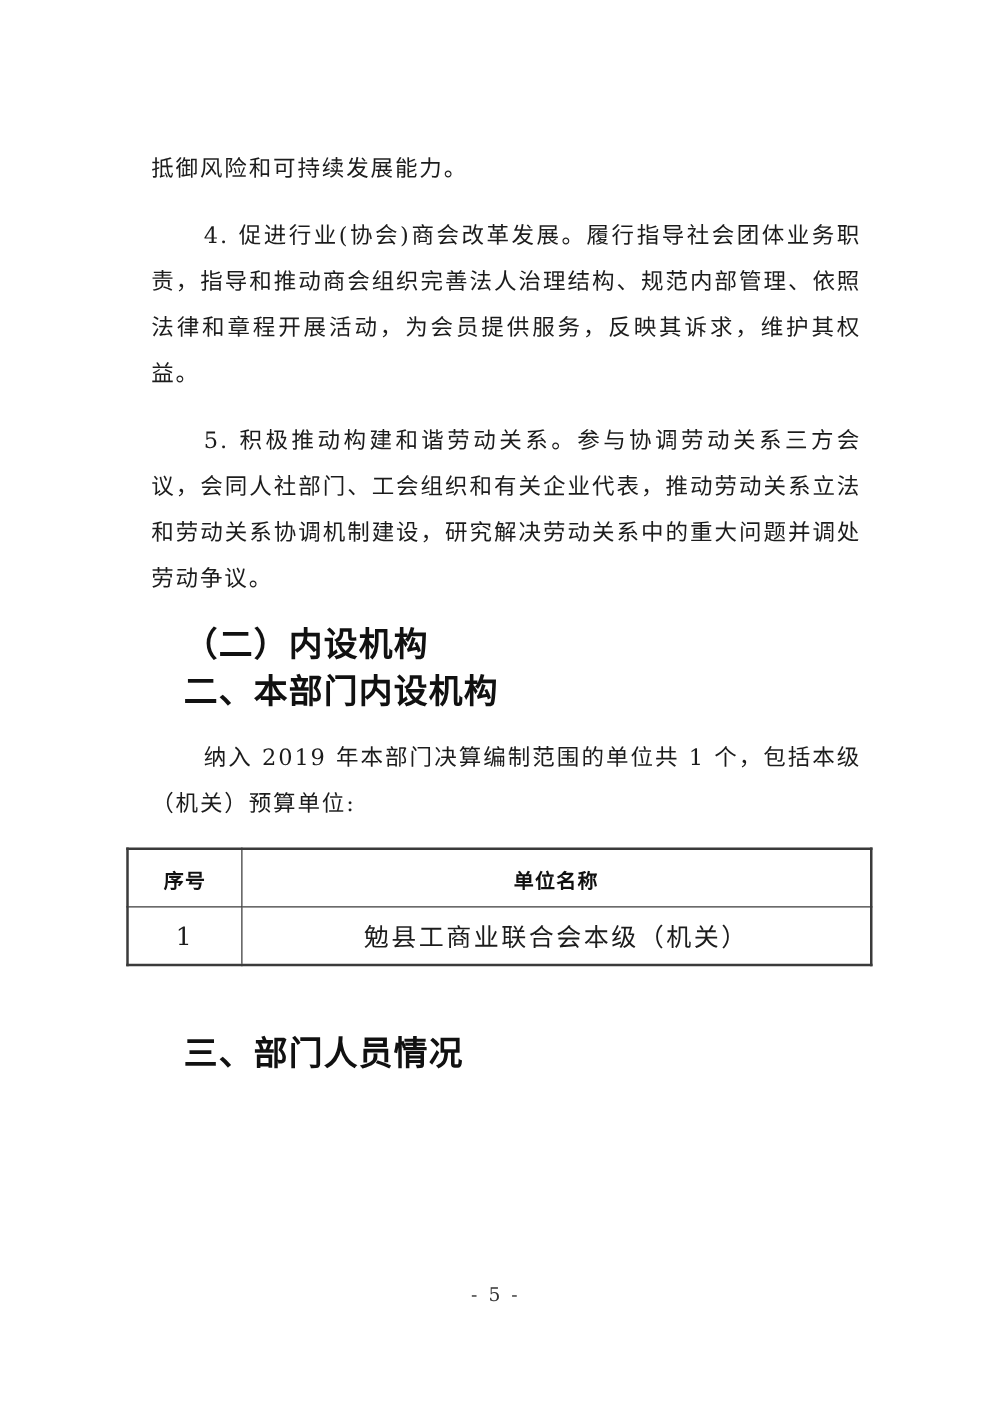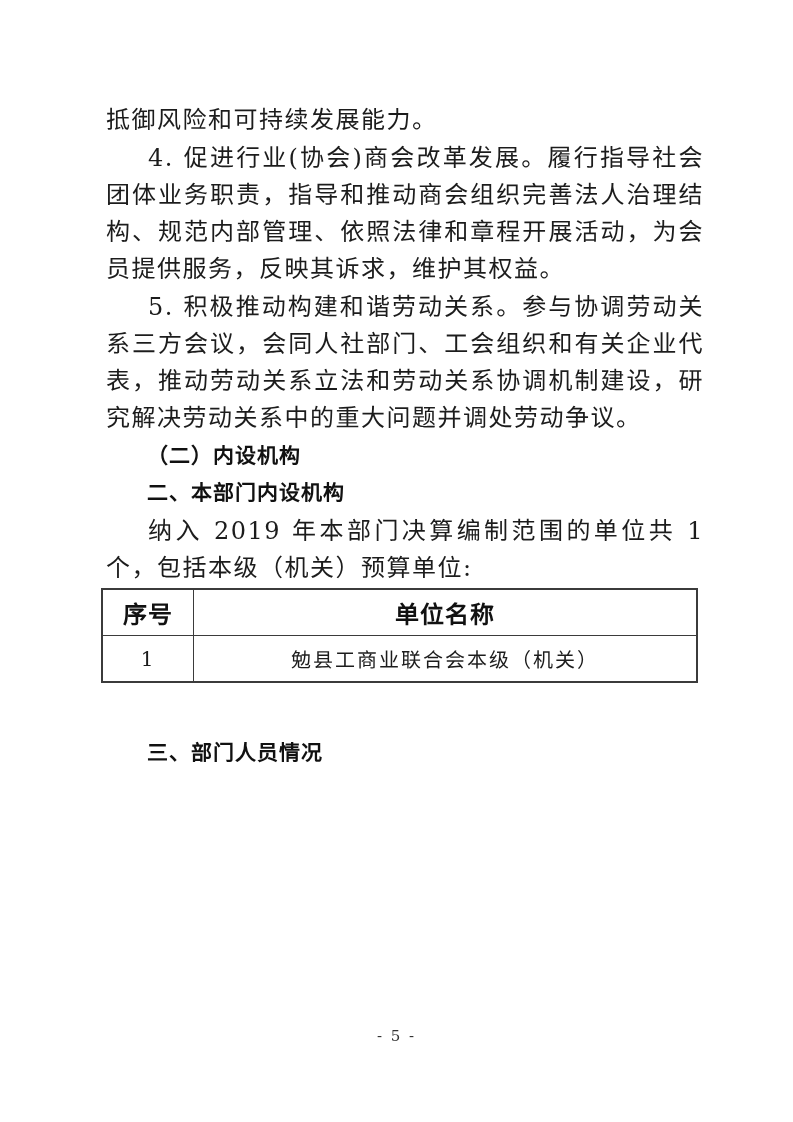--- a/index.html
+++ b/index.html
@@ -16,36 +16,36 @@
     color: #1c1c1c;
     font-family: "DejaVu Serif", "Liberation Serif", serif;
   }
   .content {
     position: absolute;
     left: 105px;
     top: 101px;
     width: 600px;
   }
   .body-para {
-    margin: 1px;
-    font-size: 24px;
+    margin: 16px;
+    font-size: 18px;
     line-height: 37px;
     letter-spacing: 1.5px;
     text-align: justify;
     text-justify: inter-ideograph;
     font-family: "DejaVu Serif", "Liberation Serif", serif;
   }
   .indent {
     text-indent: 42px;
   }
   .heading {
     margin: 0;
     font-family: "DejaVu Sans", "Liberation Sans", sans-serif;
     font-weight: 700;
-    font-size: 21px;
+    font-size: 27px;
     line-height: 37px;
     letter-spacing: 1px;
     text-indent: 42px;
     color: #111;
   }
   .heading-after-table {
     margin-top: 52px;
   }
   table.units-table {
     border-collapse: collapse;
@@ -59,21 +59,21 @@
     border: 1px solid #3b3b3b;
     height: 45px;
     padding: 0;
     text-align: center;
     vertical-align: middle;
     overflow: hidden;
   }
   table.units-table th {
     font-family: "DejaVu Sans", "Liberation Sans", sans-serif;
     font-weight: 700;
-    font-size: 24px;
+    font-size: 16px;
     letter-spacing: 1px;
     color: #111;
   }
   table.units-table td {
     font-family: "DejaVu Serif", "Liberation Serif", serif;
     font-size: 20px;
     letter-spacing: 2px;
   }
   .col-index { width: 90px; }
   .footer {

